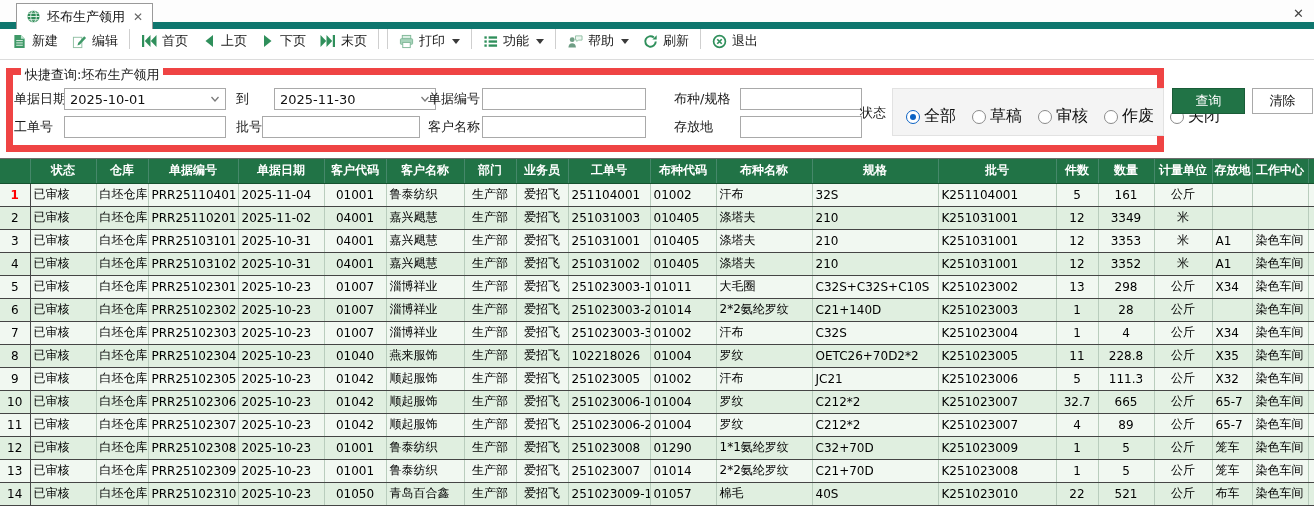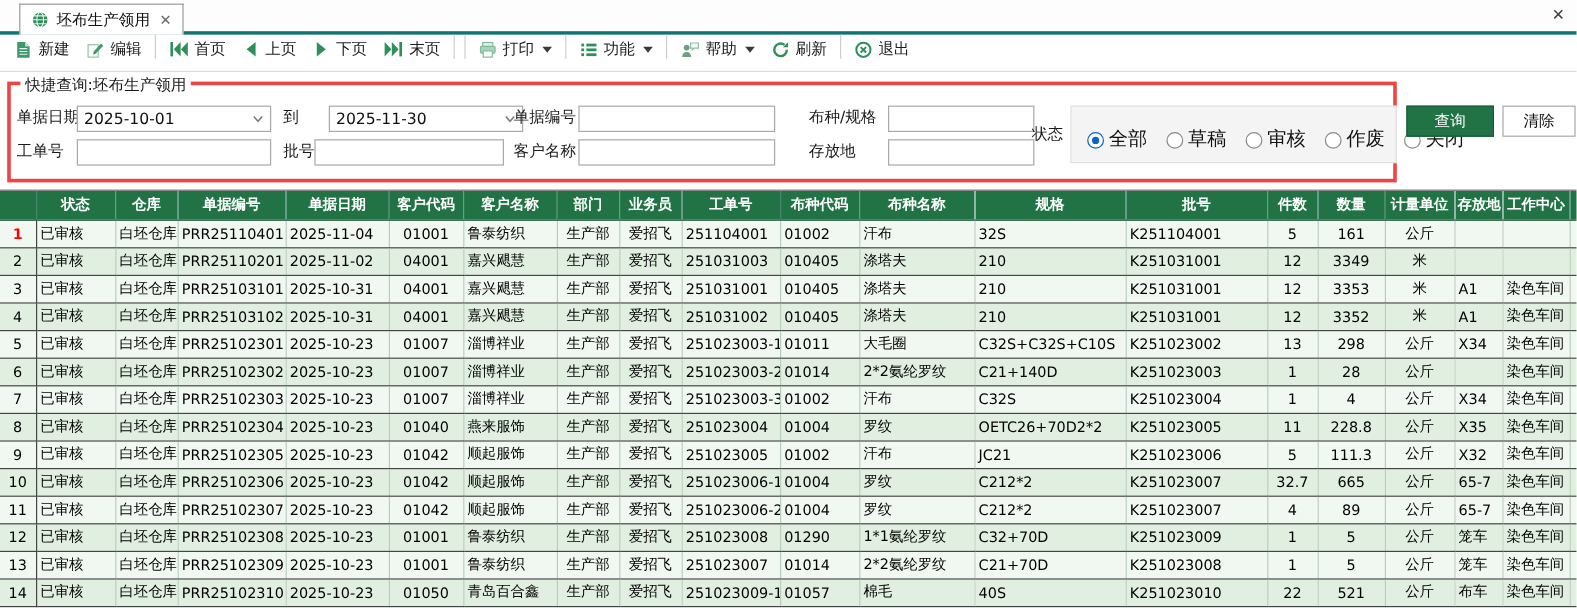--- a/index.html
+++ b/index.html
@@ -2,41 +2,41 @@
 <html><head>
 <meta charset="utf-8">
 <style>
   * { margin:0; padding:0; box-sizing:border-box; }
   html,body { width:1314px; height:507px; overflow:hidden; background:#fff;
               font-family:"DejaVu Sans","Liberation Sans",sans-serif; }
   .app { position:relative; width:1314px; height:507px; background:#fff; overflow:hidden; }
 
   
   .tabbar { position:absolute; left:0; top:0; width:100%; height:29px; background:#fdfdfd;
-            border-bottom:3px solid #0f766e; }
+            border-bottom:7px solid #0f766e; }
   .tab { position:absolute; left:16px; top:3px; height:26px; padding:0 9px; background:#fff;
          border:1px solid #9a9a9a; border-bottom:none; display:flex; align-items:center; gap:6px;
          font-size:13px; color:#111; }
   .tab-close { color:#666; font-size:12px; margin-left:2px; cursor:default; }
   .win-close { position:absolute; right:10px; top:6px; font-size:13px; color:#444; cursor:default; }
 
   
   .toolbar { position:absolute; left:0; top:29px; width:100%; height:31px; background:#fff;
              border-bottom:1px solid #dcdcdc; display:flex; align-items:flex-start; padding-left:5px; }
   .tbtn { display:flex; align-items:center; gap:5px; padding:3px 7px; font-size:13px; color:#1a1a1a;
           white-space:nowrap; cursor:default; border-radius:2px; }
   .tsep { width:1px; height:20px; background:#cfcfcf; margin:0 4px; }
   .caret { width:0; height:0; border-left:4px solid transparent; border-right:4px solid transparent;
            border-top:5px solid #3a3a3a; margin-left:2px; }
   .ticon { flex:0 0 auto; display:block; }
 
   
   .filter { position:absolute; left:0; top:60px; width:100%; height:98px; background:#fff; }
   .groupbox { position:absolute; left:6px; top:8px; width:1158px; height:84px;
-              border:3px solid #ef4444; }
+              border:7px solid #ef4444; }
   .legend { position:absolute; left:8px; top:-9px; background:#fff; padding:0 4px;
             font-size:13px; color:#1a1a1a; white-space:nowrap; }
   .flabel { position:absolute; height:22px; line-height:22px; font-size:13px; color:#1a1a1a; white-space:nowrap; }
   .fcombo { position:absolute; height:22px; border:1px solid #a9a9a9; background:#fff;
             display:flex; align-items:center; justify-content:space-between; padding:0 5px;
             font-size:13px; color:#111; }
   .finput { position:absolute; height:22px; border:1px solid #a9a9a9; background:#fff;
             font-size:13px; padding:0 4px; outline:none; }
   .chev { width:10px; height:10px; flex:0 0 auto; }
   .statusbox { position:absolute; left:892px; top:28px; width:272px; height:48px;
@@ -457,21 +457,21 @@
           <tr class="even">
             <td class="rownum">8</td>
             <td>已审核</td>
             <td>白坯仓库</td>
             <td>PRR25102304</td>
             <td>2025-10-23</td>
             <td class="al-c">01040</td>
             <td>燕来服饰</td>
             <td class="al-c">生产部</td>
             <td class="al-c">爱招飞</td>
-            <td>251023004</td>
+            <td>102218026</td>
             <td>01004</td>
             <td>罗纹</td>
             <td>OETC26+70D2*2</td>
             <td>K251023005</td>
             <td class="al-c">11</td>
             <td class="al-c">228.8</td>
             <td class="al-c">公斤</td>
             <td>X35</td>
             <td>染色车间</td>
             <td></td>

